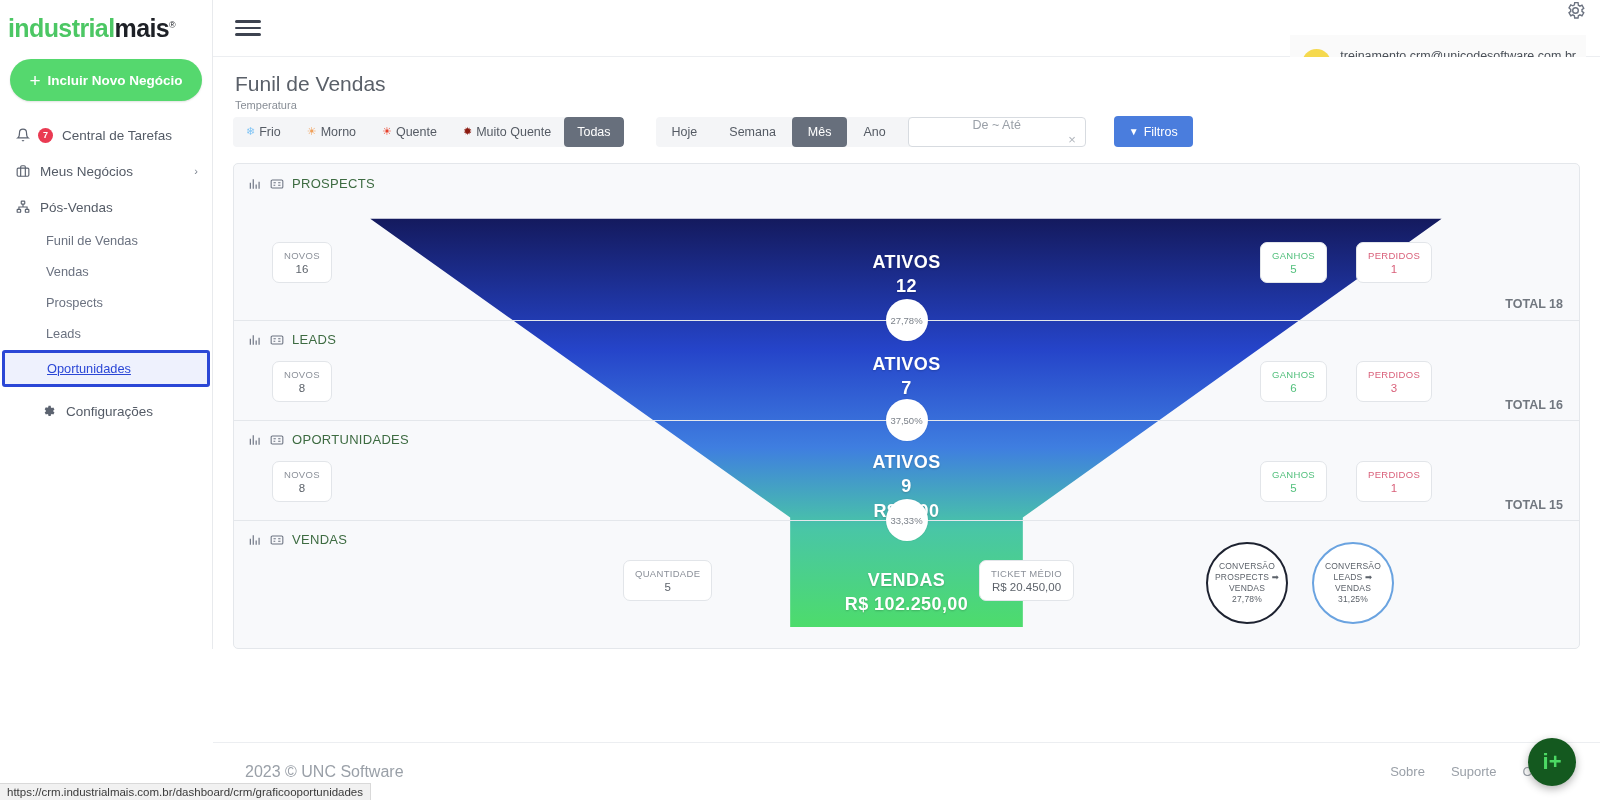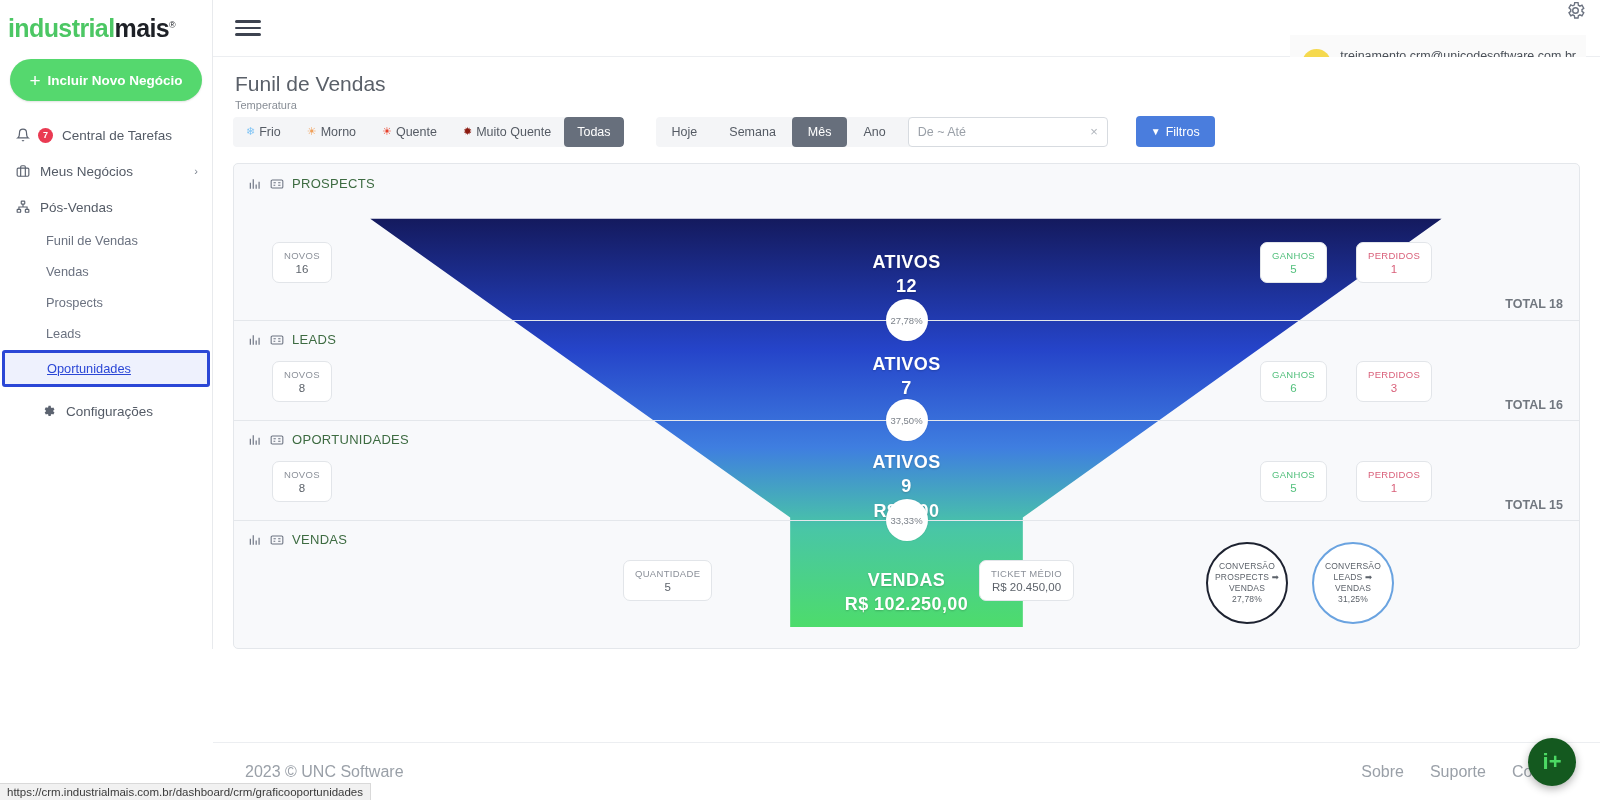--- a/index.html
+++ b/index.html
@@ -89,23 +89,23 @@
     border-radius: 4px; height: 30px; overflow: hidden;
   }
   .segbtn {
     display: flex; align-items: center; gap: 4px; padding: 0 13px;
     height: 30px; font-size: 12.5px; color: #555b64; cursor: pointer;
   }
   .segbtn.on { background: #676f7c; color: #fff; height: 30px; border-radius: 4px;
     font-weight: 500; }
   .seg2 .segbtn { padding: 0 16px; }
   .daterange {
-    width: 200px; height: 30px; background: #fff; border: 1px solid #d7dbe0;
+    width: 178px; height: 30px; background: #fff; border: 1px solid #d7dbe0;
     border-radius: 4px; display: flex; align-items: center; padding: 0 9px;
-    font-size: 12.5px; color: #9aa0a8; margin-left: 6px;
+    font-size: 12.5px; color: #9aa0a8; margin-left: 6px; flex-direction: column;
   }
   .daterange .x { margin-left: auto; color: #b0b5bc; font-size: 13px; cursor: pointer; }
   .filtbtn {
     height: 31px; background: #4a7ddd; color: #fff; border-radius: 4px;
     padding: 0 15px; font-size: 12.5px; display: flex; align-items: center;
     gap: 5px; cursor: pointer; margin-left: 28px; font-weight: 500;
   }
 
   
   .panel {
@@ -157,21 +157,21 @@
   .convcircle.dark { border: 2px solid #1d2230; }
   .convcircle.blue { border: 2px solid #6aa3e0; }
 
   
   #footer {
     height: 58px; border-top: 1px solid #eceef1; display: flex;
     align-items: center; padding: 0 32px; flex: 0 0 58px; background: #fff;
   }
   .copy { font-size: 16px; color: #9aa0a8; }
   .flinks { margin-left: auto; display: flex; gap: 26px; }
-  .flinks a { font-size: 16px; color: #9aa0a8; text-decoration: none; cursor: pointer; }
+  .flinks a { font-size: 13px; color: #9aa0a8; text-decoration: none; cursor: pointer; }
   .fab {
     position: absolute; right: 24px; bottom: 14px; width: 48px; height: 48px;
     border-radius: 50%; background: #14591f; display: flex; align-items: center;
     justify-content: center; cursor: pointer; box-shadow: 0 3px 8px rgba(0,0,0,.3);
     color: #4cd964; font-size: 22px; font-weight: 700; z-index: 20;
   }
   #statusbar {
     position: absolute; left: 0; bottom: 0; background: #f1f1f1;
     border: 1px solid #d9d9d9; border-left: none; border-bottom: none;
     padding: 2px 7px; font-size: 11.5px; color: #3a3a3a; z-index: 50;

